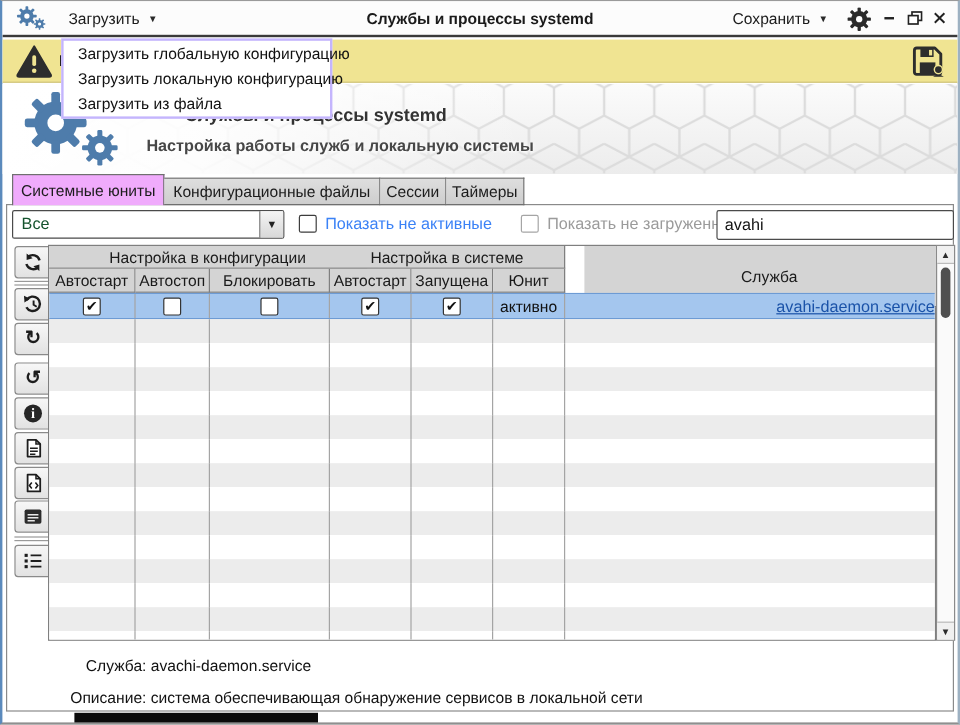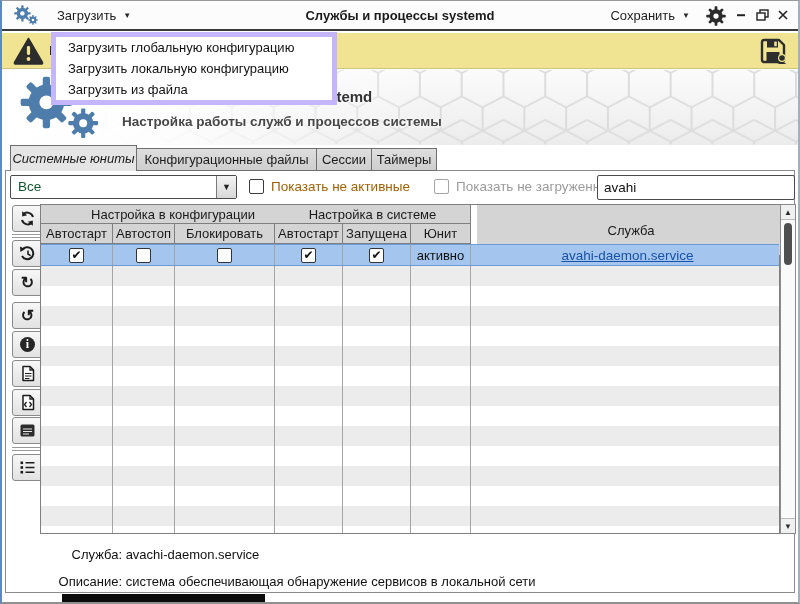--- a/index.html
+++ b/index.html
@@ -40,33 +40,33 @@
   .hero-title{ position:absolute; left:152px; top:18px; font-size:15px; font-weight:bold;
     color:#333; text-shadow:0 1px 2px #fff,0 0 4px #fff; }
   .hero-sub{ position:absolute; left:120px; top:44px; font-size:13.5px; font-weight:bold;
     color:#474747; text-shadow:0 1px 2px #fff,0 0 4px #fff; }
   
   .tabs{ position:absolute; left:8px; top:144px; height:26px; display:flex; z-index:3; }
   .tab{ height:23px; margin-top:3px; display:flex; align-items:center; justify-content:center;
     font-size:13px; color:#1c1c1c; background:linear-gradient(#dedede,#cecece);
     border:1px solid #6f6f6f; border-left-width:0; }
   .tab:first-child{ border-left-width:1px; }
-  .tab.active{ background:#e5e5e5; height:26px; margin-top:0; border-bottom:none;font-style:italic; }
+  .tab.active{ background:#f0abfc; height:26px; margin-top:0; border-bottom:none; }
   .t0{ width:127px; } .t1{ width:155px; } .t2{ width:180px;text-align:right; } .t3{ width:55px; } .t4{ width:65px; }
   .pane{ position:absolute; left:3px; top:169px; width:790px; height:423px;
     border:1px solid #8a8a8a; background:#fff; }
   
   .combo{ position:absolute; left:8px; top:174px; width:227px; height:24px; background:#fff;
     border:1.5px solid #4a4a4a; border-radius:2px; font-size:13.5px; }
   .combo .val{ position:absolute; left:7px; top:3px; color:#14532d; }
   .combo .btn{ position:absolute; right:0; top:0; bottom:0; width:20px;
     background:linear-gradient(#f4f4f4,#d8d8d8); border-left:1px solid #7a7a7a;
     display:flex; align-items:center; justify-content:center; font-size:9px; color:#222; }
   .cbrow{ position:absolute; top:178px; display:flex; align-items:center; gap:7px; font-size:13.5px; }
-  #cb1{ left:247px; color:#a16207; }
+  #cb1{ left:247px; color:#3b82f6; }
   #cb2{ left:432px; color:#9b9b9b; }
   .cbbox{ width:15px; height:15px; background:#fff; border:1.6px solid #3d3d3d; border-radius:2px; }
   #cb2 .cbbox{ border-color:#a5a5a5; }
   .searchbox{ position:absolute; left:595px; top:174px; width:198px; height:25px;
     border:1.5px solid #4a4a4a; border-radius:2px; font-size:13.5px; padding:2px 6px;
     font-family:"Liberation Sans", sans-serif; color:#111; background:#fff; outline:none; }
   
   .tools{ position:absolute; left:5px; top:0; }
   .toolbtn{ position:absolute; left:5px; width:31px; height:27px;
     background:linear-gradient(#f7f7f7,#e2e2e2); border:1px solid #8a8a8a; border-radius:3px;
@@ -86,41 +86,41 @@
   .tbody{ position:absolute; left:0; top:39px; right:0; bottom:0; overflow:hidden; }
   .trow{ display:flex; height:20px; }
   .trow.grey{ background:#ececec; }
   .trow.white{ background:#fff; }
   .trow.selected{ height:22px; background:#a4c6ee; border-top:1px solid #6d9bd4;
     border-bottom:1px solid #6d9bd4; }
   .tcell{ flex:none; display:flex; align-items:center; justify-content:center;
     border-right:1px solid #a4a4a4; font-size:13px; color:#111; }
   .w0{ width:72px; } .w1{ width:62px; } .w2{ width:100px; } .w3{ width:68px; }
   .w4{ width:68px; } .w5{ width:60px; }
-  .wlast{ flex:1; border-right:none; justify-content:center; padding-left:5px; }
+  .wlast{ flex:1; border-right:none; justify-content:flex-end; padding-left:5px; }
   .gridcb{ width:15px; height:15px; background:#fff; border:1.6px solid #333; border-radius:2px;
     display:flex; align-items:center; justify-content:center; font-size:12px; line-height:1;
     color:#111; }
   .svc-link{ color:#1a52a8; text-decoration:underline; font-size:13.5px; }
   
   .vscroll{ position:absolute; left:778px; top:203px; width:16px; height:330px;
     border:1px solid #8a8a8a; background:#fafafa; }
   .sbtn{ position:absolute; left:0; width:14px; height:15px; display:flex; align-items:center;
     justify-content:center; font-size:8px; color:#2b2b2b; background:#f0f0f0; }
   .sbtn.up{ top:0; border-bottom:1px solid #bbb; }
   .sbtn.down{ bottom:0; border-top:1px solid #bbb; }
   .sthumb{ position:absolute; left:3px; top:18px; width:8px; height:42px; background:#4f4f4f;
     border-radius:4px; }
   
   .details{ position:absolute; left:38px; top:540px; font-size:13px; color:#111; }
   .drow{ position:absolute; white-space:nowrap; }
   .dlabel{ display:inline-block; width:82px;text-align:right; }
   
-  .dropdown{ position:absolute; left:49px; top:31px; width:286px; background:#fff;
-    border:5px solid #c4b5fd; z-index:60; }
+  .dropdown{ position:absolute; left:49px; top:31px; width:226px; background:#fff;
+    border:2px solid #c4b5fd; z-index:60; }
   .ditem{ height:21px; line-height:21px; padding-left:12px; font-size:13px; color:#111;
     white-space:nowrap; }
   
   .blackbar{ position:absolute; left:60px; top:593px; width:203px; height:9px; background:#0b0b0b; }
   svg{ display:block; }
 </style>
 </head>
 <body>
 
 <div class="window">
@@ -216,21 +216,21 @@
       <rect width="800" height="90" fill="url(#hexp)"></rect>
     </svg>
     <div class="hexfade"></div>
     <span class="logo">
       <svg width="100" height="80" viewBox="0 0 100 80">
         <use href="#gearshape" transform="translate(4,10) scale(3.3)" color="#4e7cab"></use>
         <use href="#gearshape" transform="translate(52,42) scale(1.9)" color="#4e7cab"></use>
       </svg>
     </span>
     <div class="hero-title">Службы и процессы systemd</div>
-    <div class="hero-sub">Настройка работы служб и процессов системы</div>
+    <div class="hero-sub">Настройка работы служб и локальную системы</div>
   </div>
 
   <div class="pane"></div>
 
   <div class="tabs">
     <div class="tab t0 active">Системные юниты</div>
     <div class="tab t2">Конфигурационные файлы</div>
     <div class="tab t3">Сессии</div>
     <div class="tab t4">Таймеры</div>
   </div>
@@ -304,21 +304,21 @@
         <rect x="1.5" y="6.2" width="2.6" height="2.6" fill="#1d1d1d"></rect>
         <rect x="1.5" y="10.9" width="2.6" height="2.6" fill="#1d1d1d"></rect>
         <path d="M6.5 2.8 H15.5 M6.5 7.5 H15.5 M6.5 12.2 H15.5" stroke="#1d1d1d" stroke-width="1.6"></path>
       </svg>
     </div>
   </div>
 
   <div class="table">
     <div class="hcell" style="left:0;top:0;width:265px;height:19px">Настройка в конфигурации</div>
     <div class="hcell" style="left:234px;top:0;width:196px;height:19px">Настройка в системе</div>
-    <div class="hcell" style="left:436px;top:0;width:308px;height:51px;border-right:none">Служба</div>
+    <div class="hcell" style="left:446px;top:0;width:308px;height:51px;border-right:none">Служба</div>
     <div class="hcell" style="left:0;top:19px;width:72px;height:20px">Автостарт</div>
     <div class="hcell" style="left:72px;top:19px;width:62px;height:20px">Автостоп</div>
     <div class="hcell" style="left:134px;top:19px;width:100px;height:20px">Блокировать</div>
     <div class="hcell" style="left:234px;top:19px;width:68px;height:20px">Автостарт</div>
     <div class="hcell" style="left:302px;top:19px;width:68px;height:20px">Запущена</div>
     <div class="hcell" style="left:370px;top:19px;width:60px;height:20px">Юнит</div>
 
     <div class="tbody">
       <div class="trow selected">
         <div class="tcell w0">

